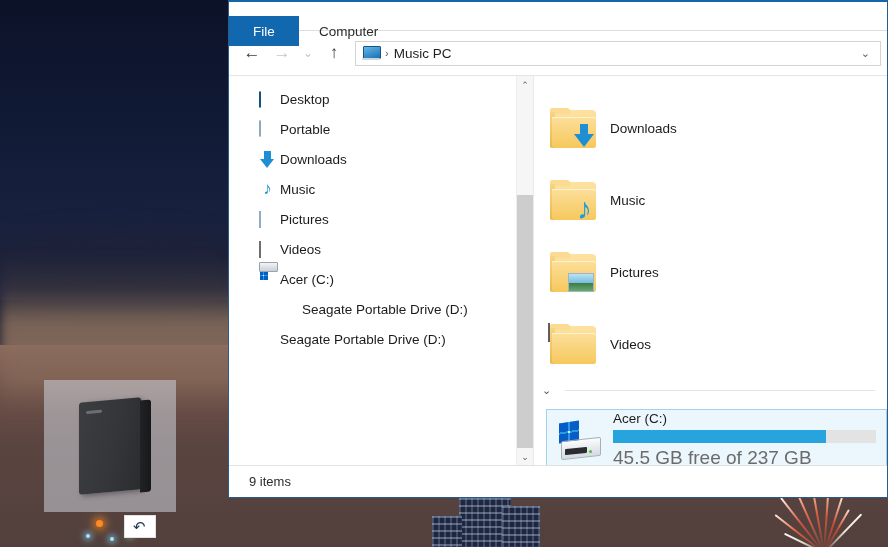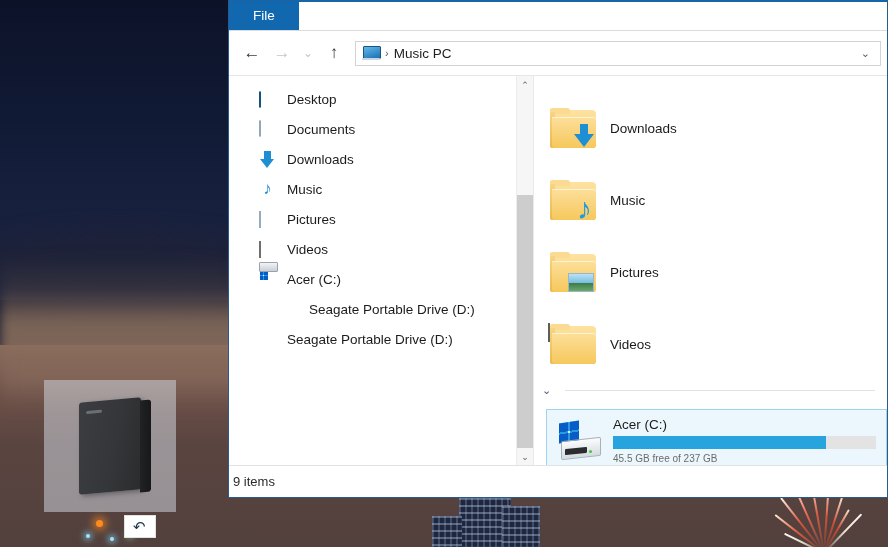--- a/index.html
+++ b/index.html
@@ -103,20 +103,21 @@
     display:flex; align-items:stretch; flex:0 0 auto;
     position:relative;
   }
   .ribbon::before{
     content:""; position:absolute; left:0; right:0; top:0; height:2px; background:#1565a8;
   }
   .tab {
     display:flex; align-items:center; justify-content:center;
     padding:0 20px; font-size:13.5px; color:#2b2b2b; cursor:default;
     height:100%;
+    margin-top:16px;
   }
   .tab.file {
     background:#1268ae; color:#ffffff; min-width:70px; padding:0 24px;
   }
 
   
   .navbar {
     height:44px; flex:0 0 auto; display:flex; align-items:center;
     padding:0 6px 0 8px; gap:0px; background:#fff;
   }
@@ -136,21 +137,21 @@
 
   
   .wbody { flex:1; display:flex; min-height:0; border-top:1px solid #e6e6e6; }
 
   
   .navpane {
     width:304px; flex:0 0 304px; position:relative;
     background:#fff; padding-top:8px; overflow:hidden;
   }
   .navitem {
-    display:flex; align-items:center; gap:11px; height:30px;
+    display:flex; align-items:center; gap:4px; height:30px;
     font-size:13.5px; color:#1b1b1b; cursor:default; padding-left:8px;
   }
   .navitem.ind1 { padding-left:30px; }
   .navitem.ind2 { padding-left:52px; }
   .nav-ico { width:17px; height:17px; flex:0 0 17px; position:relative; }
 
   
   .vscroll {
     position:absolute; right:0; top:0; width:17px; height:100%;
     background:#f6f6f6; border-left:1px solid #ededed;
@@ -188,26 +189,26 @@
     margin:8px 0 0 12px; border:1px solid #9fd4ef; background:#ecf7fd;
     display:flex; align-items:center; gap:12px; padding:8px 10px 8px 10px;
     height:62px; cursor:default;
   }
   .drive-info { flex:1; min-width:0; }
   .drive-name { font-size:13.5px; color:#1b1b1b; margin-bottom:4px; }
   .drive-bar {
     height:13px; background:#e3e3e3; width:100%; position:relative; overflow:hidden;
   }
   .drive-bar-fill { height:100%; background:#27a3dd; }
-  .drive-sub { font-size:10px; color:#6b6b6b; margin-top:4px; }
+  .drive-sub { font-size:19px; color:#6b6b6b; margin-top:4px; }
 
   
   .statusbar {
     height:32px; flex:0 0 auto; border-top:1px solid #e2e2e2;
-    display:flex; align-items:center; padding-left:4px;
+    display:flex; align-items:center; padding-left:20px;
     font-size:13px; color:#2b2b2b; background:#fff;
   }
 
   
   .ic-desktop { width:17px; height:13px; background:linear-gradient(180deg,#1e8ad6,#1b6fb5); border-radius:1px; border:1px solid #15537f; position:relative; top:1px;}
   .ic-doc { width:14px; height:17px; background:#fbfdff; border:1px solid #8fa8bd; border-radius:1px; position:relative; }
   .ic-doc::after{content:"";position:absolute;left:2px;top:3px;right:2px;height:1px;background:#7fa0bb;box-shadow:0 3px 0 #7fa0bb,0 6px 0 #7fa0bb,0 9px 0 #7fa0bb;}
   .ic-dl { width:17px; height:17px; position:relative; }
   .ic-dl::before{content:"";position:absolute;left:5px;top:0;width:7px;height:9px;background:#1f8fd4;}
   .ic-dl::after{content:"";position:absolute;left:1px;top:8px;width:0;height:0;border-left:7.5px solid transparent;border-right:7.5px solid transparent;border-top:9px solid #1f8fd4;}
@@ -320,20 +321,23 @@
     </div>
   </div>
 </div>
 
 <div id="explorer">
 
   <div class="ribbon">
     <div class="tab file">
       <span>File</span>
     </div>
+    <div class="tab plain">
+      <span>Computer</span>
+    </div>
   </div>
 
   <div class="navbar">
     <div class="navbtn">
       <span>←</span>
     </div>
     <div class="navbtn disabled">
       <span>→</span>
     </div>
     <div class="navbtn small disabled">
@@ -354,21 +358,21 @@
   <div class="wbody">
 
     <div class="navpane">
 
       <div class="navitem ind1">
         <span class="nav-ico"><span class="ic-desktop"></span></span>
         <span>Desktop</span>
       </div>
       <div class="navitem ind1">
         <span class="nav-ico"><span class="ic-doc"></span></span>
-        <span>Documents</span>
+        <span>Portable</span>
       </div>
       <div class="navitem ind1">
         <span class="nav-ico"><span class="ic-dl"></span></span>
         <span>Downloads</span>
       </div>
       <div class="navitem ind1">
         <span class="nav-ico ic-music">♪</span>
         <span>Music</span>
       </div>
       <div class="navitem ind1">

